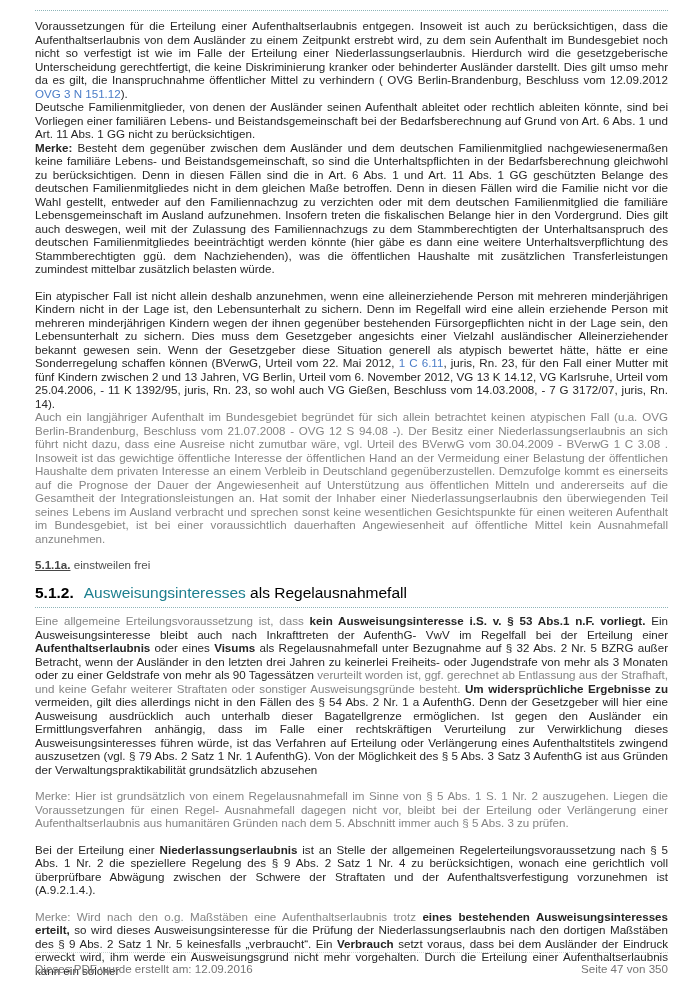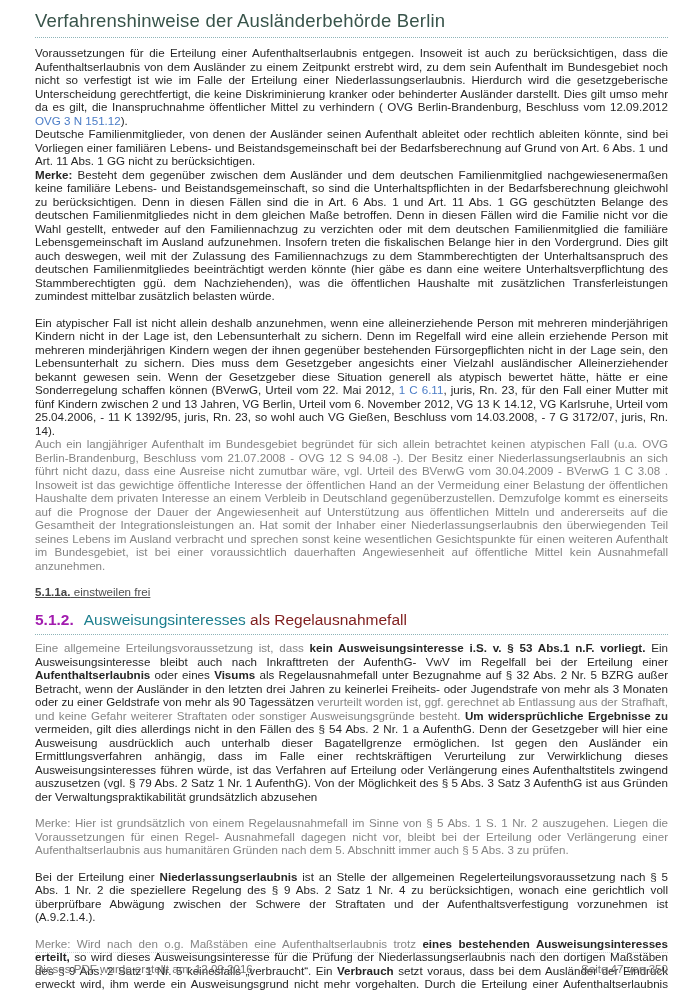--- a/index.html
+++ b/index.html
@@ -37,53 +37,51 @@
   .spacer{height:13px;}
   .s-n{color:#262626;}
   .s-b{color:#262626;font-weight:bold;}
   .s-g{color:#858585;}
   .s-bg{color:#858585;font-weight:normal;}
   a.s-link{color:#4a7cc7;text-decoration:none;cursor:pointer;}
   .subsection{
     margin:13px 0 2px 0;
     font-size:11.6px;
     color:#4f4f4f;
-    text-decoration:underline;
   }
   .subsection .num{
     font-weight:bold;
     text-decoration:underline;
     color:#474747;
   }
   .section-heading{
     margin:13px 0 0 0;
     font-size:15.5px;
     font-weight:normal;
     padding-bottom:5px;
     border-bottom:1px dotted #8db4b8;
     margin-bottom:6px;
   }
-  .section-heading .num{font-weight:bold;color:#a21caf;margin-right:10px;}
+  .section-heading .num{font-weight:bold;color:#000000;margin-right:10px;}
   .section-heading .main{color:#1d7f8e;}
-  .section-heading .suffix{color:#7f1d1d;}
+  .section-heading .suffix{color:#000000;}
   .footer{
     position:absolute;left:35px;right:32px;bottom:15px;
     display:flex;justify-content:space-between;
     border-top:1px dotted #c7d2d0;
     padding-top:9px;
     font-size:11.6px;color:#757575;
   }
 </style>
 </head>
 <body>
 
 <div class="page">
   <div class="content">
 
-    <h1 class="page-title">Verfahrenshinweise der Ausländerbehörde Berlin</h1>
     <div class="title-rule"></div>
 
     <div class="doc">
         <p><span class="s-n">Voraussetzungen für die Erteilung einer Aufenthaltserlaubnis entgegen. Insoweit ist auch zu berücksichtigen, dass die Aufenthaltserlaubnis von dem Ausländer zu einem Zeitpunkt erstrebt wird, zu dem sein Aufenthalt im Bundesgebiet noch nicht so verfestigt ist wie im Falle der Erteilung einer Niederlassungserlaubnis. Hierdurch wird die gesetzgeberische Unterscheidung gerechtfertigt, die keine Diskriminierung kranker oder behinderter Ausländer darstellt. Dies gilt umso mehr da es gilt, die Inanspruchnahme öffentlicher Mittel zu verhindern ( OVG Berlin-Brandenburg, Beschluss vom 12.09.2012 </span><a class="s-link">OVG 3 N 151.12</a><span class="s-n">).</span></p>
         <p><span class="s-n">Deutsche Familienmitglieder, von denen der Ausländer seinen Aufenthalt ableitet oder rechtlich ableiten könnte, sind bei Vorliegen einer familiären Lebens- und Beistandsgemeinschaft bei der Bedarfsberechnung auf Grund von Art. 6 Abs. 1 und Art. 11 Abs. 1 GG nicht zu berücksichtigen.</span></p>
         <p><span class="s-b">Merke:</span><span class="s-n"> Besteht dem gegenüber zwischen dem Ausländer und dem deutschen Familienmitglied nachgewiesenermaßen keine familiäre Lebens- und Beistandsgemeinschaft, so sind die Unterhaltspflichten in der Bedarfsberechnung gleichwohl zu berücksichtigen. Denn in diesen Fällen sind die in Art. 6 Abs. 1 und Art. 11 Abs. 1 GG geschützten Belange des deutschen Familienmitgliedes nicht in dem gleichen Maße betroffen. Denn in diesen Fällen wird die Familie nicht vor die Wahl gestellt, entweder auf den Familiennachzug zu verzichten oder mit dem deutschen Familienmitglied die familiäre Lebensgemeinschaft im Ausland aufzunehmen. Insofern treten die fiskalischen Belange hier in den Vordergrund. Dies gilt auch deswegen, weil mit der Zulassung des Familiennachzugs zu dem Stammberechtigten der Unterhaltsanspruch des deutschen Familienmitgliedes beeinträchtigt werden könnte (hier gäbe es dann eine weitere Unterhaltsverpflichtung des Stammberechtigten ggü. dem Nachziehenden), was die öffentlichen Haushalte mit zusätzlichen Transferleistungen zumindest mittelbar zusätzlich belasten würde.</span></p>
         <div class="spacer"></div>
         <p><span class="s-n">Ein atypischer Fall ist nicht allein deshalb anzunehmen, wenn eine alleinerziehende Person mit mehreren minderjährigen Kindern nicht in der Lage ist, den Lebensunterhalt zu sichern. Denn im Regelfall wird eine allein erziehende Person mit mehreren minderjährigen Kindern wegen der ihnen gegenüber bestehenden Fürsorgepflichten nicht in der Lage sein, den Lebensunterhalt zu sichern. Dies muss dem Gesetzgeber angesichts einer Vielzahl ausländischer Alleinerziehender bekannt gewesen sein. Wenn der Gesetzgeber diese Situation generell als atypisch bewertet hätte, hätte er eine Sonderregelung schaffen können (BVerwG, Urteil vom 22. Mai 2012, </span><a class="s-link">1 C 6.11</a><span class="s-n">, juris, Rn. 23, für den Fall einer Mutter mit fünf Kindern zwischen 2 und 13 Jahren, VG Berlin, Urteil vom 6. November 2012, VG 13 K 14.12, VG Karlsruhe, Urteil vom 25.04.2006, - 11 K 1392/95, juris, Rn. 23, so wohl auch VG Gießen, Beschluss vom 14.03.2008, - 7 G 3172/07, juris, Rn. 14).</span></p>
         <p><span class="s-g">Auch ein </span><span class="s-bg">langjähriger Aufenthalt</span><span class="s-g"> im Bundesgebiet begründet für sich allein betrachtet keinen atypischen Fall (u.a. OVG Berlin-Brandenburg, Beschluss vom 21.07.2008 - OVG 12 S 94.08 -). Der Besitz einer Niederlassungserlaubnis an sich führt nicht dazu, dass eine Ausreise nicht zumutbar wäre, vgl. Urteil des BVerwG vom 30.04.2009 - BVerwG 1 C 3.08 . Insoweit ist das gewichtige öffentliche Interesse der öffentlichen Hand an der Vermeidung einer Belastung der öffentlichen Haushalte dem privaten Interesse an einem Verbleib in Deutschland gegenüberzustellen. Demzufolge kommt es einerseits auf die Prognose der Dauer der Angewiesenheit auf Unterstützung aus öffentlichen Mitteln und andererseits auf die Gesamtheit der Integrationsleistungen an. Hat somit der Inhaber einer Niederlassungserlaubnis den überwiegenden Teil seines Lebens im Ausland verbracht und sprechen sonst keine wesentlichen Gesichtspunkte für einen weiteren Aufenthalt im Bundesgebiet, ist bei einer voraussichtlich dauerhaften Angewiesenheit auf öffentliche Mittel kein Ausnahmefall anzunehmen.</span></p>
       </div>

